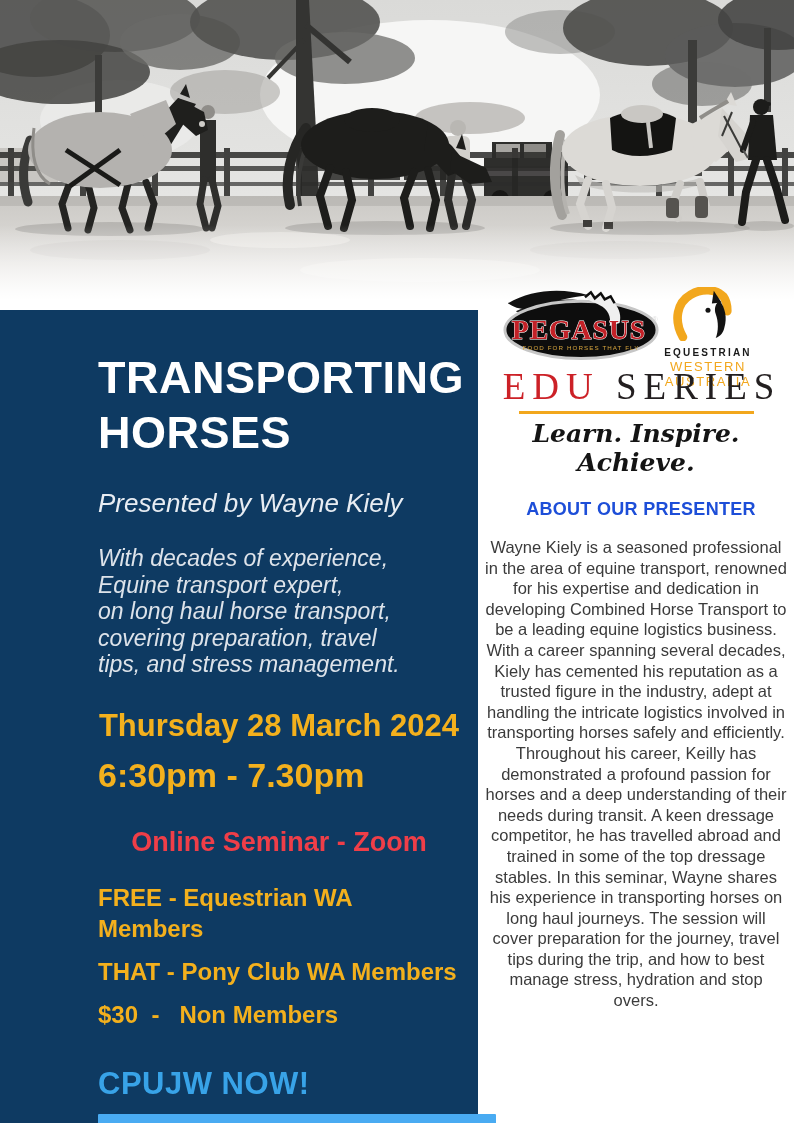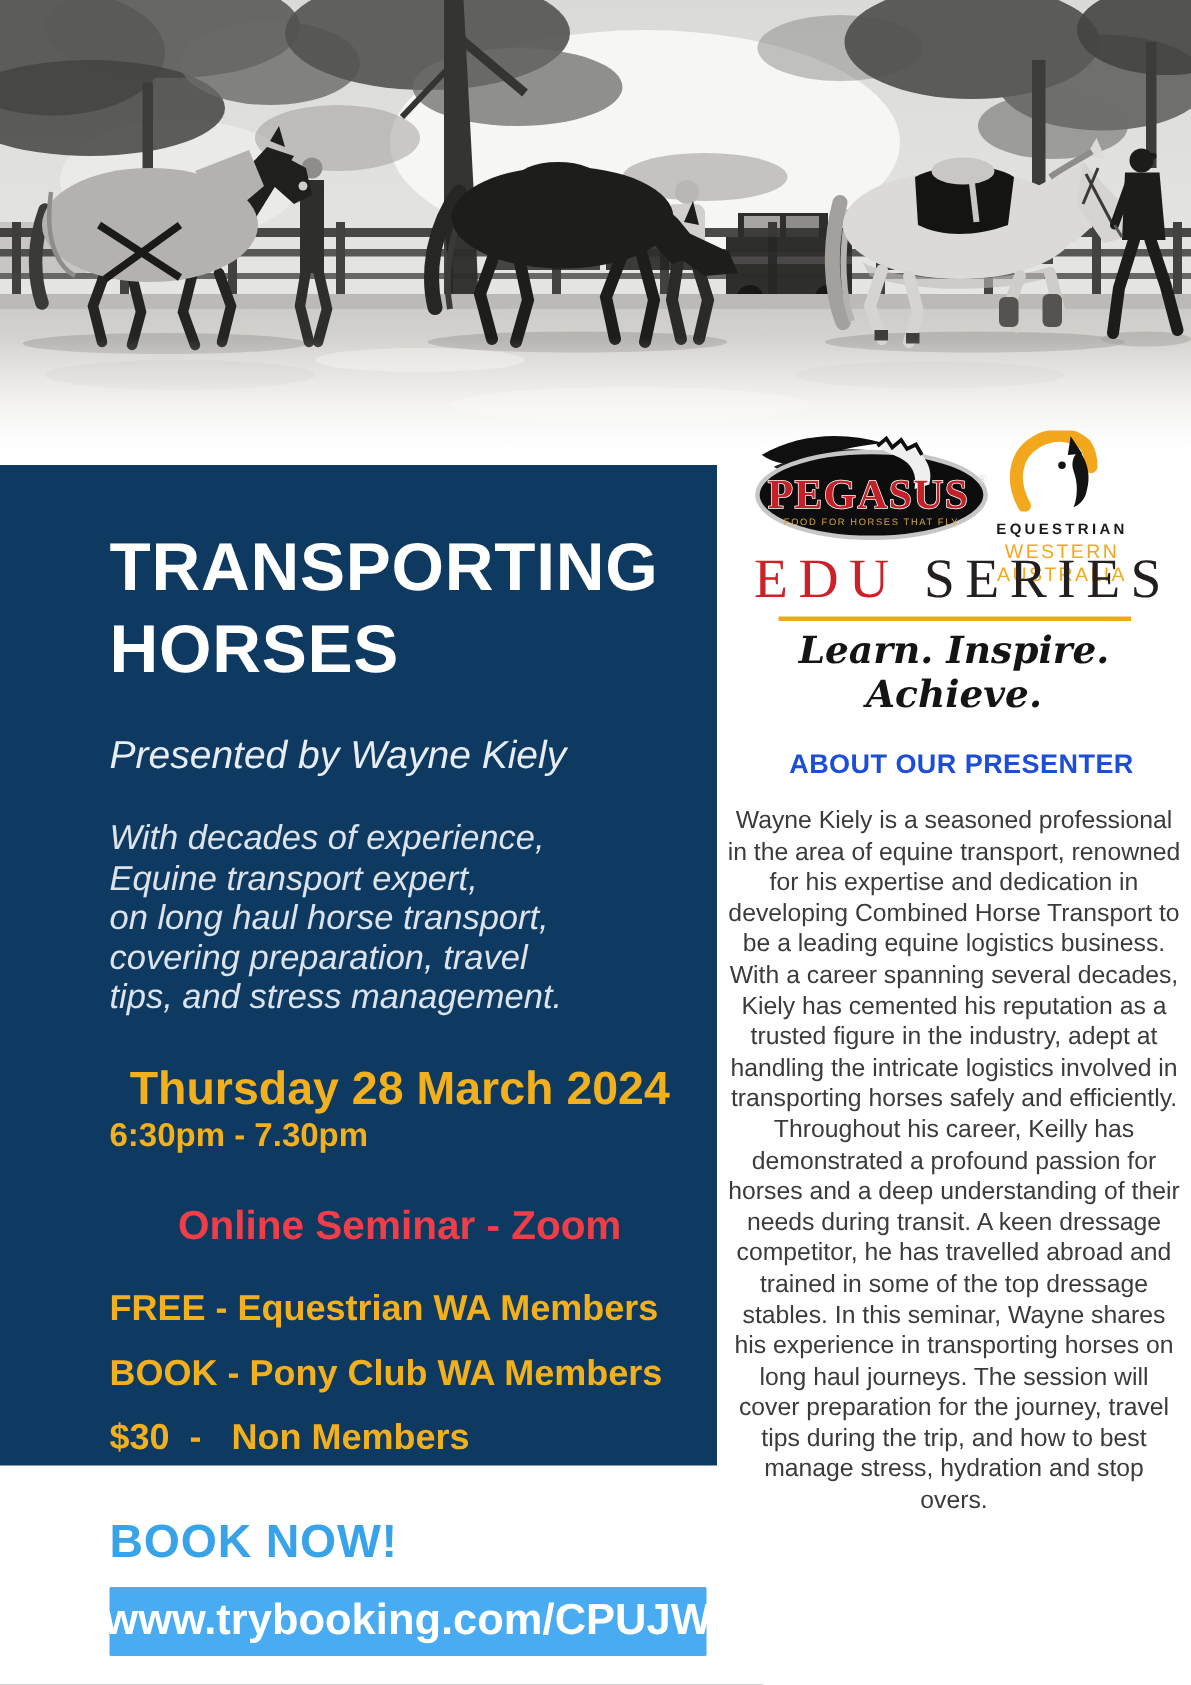--- a/index.html
+++ b/index.html
@@ -9,28 +9,28 @@
     background:#ffffff; overflow:hidden;
     font-family:"Liberation Sans", sans-serif;
   }
 
   
   .hero { position:absolute; left:0; top:0; width:794px; height:300px; }
   .hero svg { display:block; }
 
   
   .left-panel {
-    position:absolute; left:0; top:310px; width:478px; height:667px;
-    background:#0e3a62; padding:40px 18px 0 73px; color:#fff;
+    position:absolute; left:0; top:310px; width:478px; height:813px;
+    background:#0e3a62; padding:40px 18px 0 98px; color:#fff;
   }
   .title { font-size:45px; line-height:55px; font-weight:800; color:#ffffff; letter-spacing:.5px; }
   .presenter { margin-top:28px; font-size:26px; font-style:italic; color:#e8edf3; font-weight:400; }
   .desc { margin-top:26px; font-size:23px; line-height:26.5px; font-style:italic; color:#dde3ea; }
   .date-line { margin-top:30px; font-size:31px; font-weight:700; color:#f3b01d;text-align:center; }
-  .time-line { font-size:22px; font-weight:700; color:#f3b01d; }
+  .time-line { margin-top:12px; font-size:34px; font-weight:700; color:#f3b01d; }
   .format-line { margin-top:32px; font-size:27px; font-weight:700; color:#ef3e48;text-align:center; }
   .pricing { margin-top:24px; }
   .price-line { font-size:24px; line-height:31px; font-weight:700; color:#f3b01d; white-space:pre-wrap;margin-top:12px; }
   .cta { margin-top:36px; font-size:31px; font-weight:800; color:#38a3e8; letter-spacing:.5px; }
   .booking-btn {
     margin-top:12px; width:398px; height:46px; background:#49abf2;
     display:flex; align-items:center; justify-content:center;
     font-size:29px; font-weight:700; color:#ffffff; cursor:pointer; border-radius:1px;
   }
 
@@ -241,25 +241,25 @@
       <div>tips, and stress management.</div>
     </div>
 
     <div class="date-line">Thursday 28 March 2024</div>
     <div class="time-line">6:30pm - 7.30pm</div>
 
     <div class="format-line">Online Seminar - Zoom</div>
 
     <div class="pricing">
       <div class="price-line">FREE - Equestrian WA Members</div>
-      <div class="price-line">BOOK - Pony Club WA Members</div>
+      <div class="price-line">THAT - Pony Club WA Members</div>
       <div class="price-line">$30  -   Non Members</div>
     </div>
 
-    <div class="cta">BOOK NOW!</div>
+    <div class="cta">CPUJW NOW!</div>
 
     <div class="booking-btn">www.trybooking.com/CPUJW</div>
   </div>
 
   <div class="right-panel">
 
     <div class="logos-row">
 
       <svg width="160" height="76" viewBox="0 0 162 76" xmlns="http://www.w3.org/2000/svg">
         <path d="M6,18 C30,4 60,2 88,10 C70,12 50,16 36,22 C26,26 14,24 6,18 Z" fill="#101010"></path>

